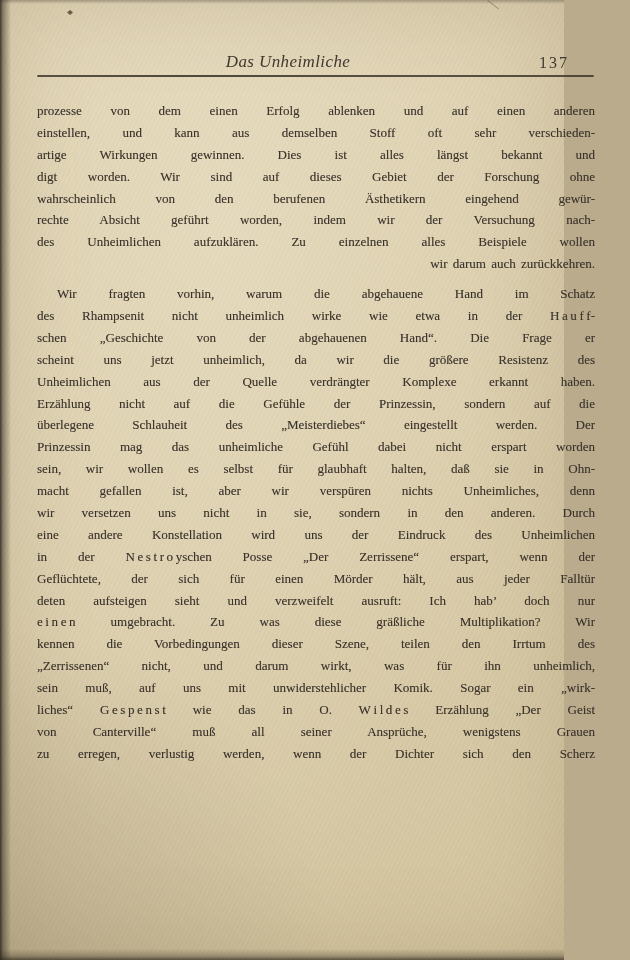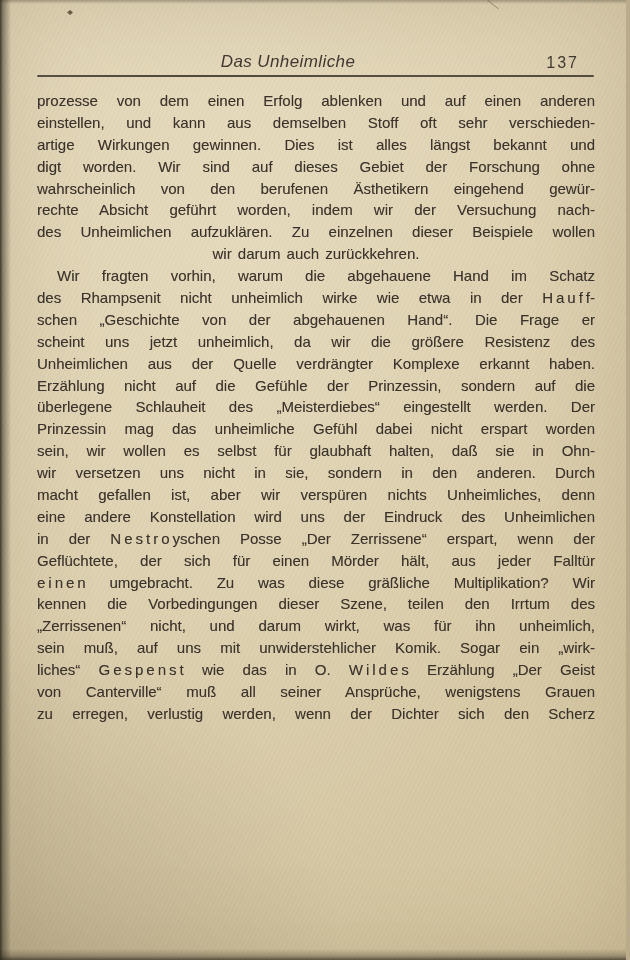--- a/index.html
+++ b/index.html
@@ -6,29 +6,29 @@
     margin: 0;
     padding: 0;
     width: 630px;
     height: 960px;
     overflow: hidden;
     background: #b9ab8c;
   }
 
   .page {
     position: relative;
-    width: 626px;
+    width: 564px;
     height: 960px;
     background:
       radial-gradient(ellipse at 40% 25%, rgba(255, 250, 230, 0.22), rgba(0,0,0,0) 65%),
       radial-gradient(circle at 0% 100%, rgba(70, 60, 42, 0.18), rgba(0,0,0,0) 30%),
       repeating-linear-gradient(115deg, rgba(255,255,255,0.025) 0 2px, rgba(96, 80, 52, 0.025) 2px 4px),
       linear-gradient(160deg, #e1d4b5 0%, #dccfae 45%, #d3c49e 100%);
     box-shadow: inset 0 0 90px rgba(118, 99, 66, 0.22);
-    font-family: Liberation Sans, sans-serif;
+    font-family: Liberation Serif, serif;
     color: #3b332b;
   }
 
   
   .edge-left {
     position: absolute; left: 0; top: 0; bottom: 0; width: 11px;
     background: linear-gradient(to right,
       rgba(44, 38, 28, 0.88) 0, rgba(44, 38, 28, 0.45) 3px, rgba(44, 38, 28, 0) 11px);
   }
   .edge-bottom {
@@ -60,54 +60,54 @@
   .head-title {
     position: absolute; left: 0; right: 0; top: 0;
     text-align: center;
     transform: translateX(-28px);
     font-style: italic;
     font-size: 17px;
     letter-spacing: 0.4px;
     color: #413930;
   }
   .head-number {
-    position: absolute; right: 16px; top: 2px;
+    position: absolute; right: 26px; top: 2px;
     font-size: 16px;
     letter-spacing: 2px;
     color: #413930;
   }
   .head-rule {
     position: absolute; top: 75px; left: 37px; width: 557px; height: 2px;
     background: linear-gradient(to right, #4a4136, #3f382d 30%, #4a4136 70%, #453d32);
     opacity: 0.9;
     border-radius: 1px;
   }
 
   
   .body-text {
-    position: absolute; top: 90px; left: 37px; width: 558px;
-    font-size: 15px;
+    position: absolute; top: 100px; left: 37px; width: 558px;
+    font-size: 13px;
     word-spacing: 2px;
     text-shadow: 0.2px 0.2px 0 rgba(59, 51, 43, 0.35);
   }
   .paragraph { margin: 0; }
   .line {
     height: 21.9px;
     line-height: 21.9px;
     text-align: justify;
     overflow: hidden;
   }
   .line::after {
     content: "";
     display: inline-block;
     width: 100%;
   }
-  .line.no-justify { text-align: center; }
+  .line.no-justify { text-align: right; }
   .line.no-justify::after { content: none; }
-  .line.indent { text-indent: 20px; }
+  .line.indent { text-indent: 20px; margin-top: 8px; }
 </style>
 </head>
 <body>
 
 <div class="page">
 
   <div class="edge-top"></div>
   <div class="edge-left"></div>
   <div class="edge-bottom"></div>
 
@@ -121,38 +121,39 @@
   <div class="head-rule"></div>
 
   <div class="body-text">
       <div class="paragraph">
         <div class="line">prozesse von dem einen Erfolg ablenken und auf einen anderen</div>
         <div class="line">einstellen, und kann aus demselben Stoff oft sehr verschieden-</div>
         <div class="line">artige Wirkungen gewinnen. Dies ist alles längst bekannt und</div>
         <div class="line">digt worden. Wir sind auf dieses Gebiet der Forschung ohne</div>
         <div class="line">wahrscheinlich von den berufenen Ästhetikern eingehend gewür-</div>
         <div class="line">rechte Absicht geführt worden, indem wir der Versuchung nach-</div>
-        <div class="line">des Unheimlichen aufzuklären. Zu einzelnen dieser Beispiele wollen</div>
+        <div class="line">des Unheimlichen aufzuklären. Zu einzelnen alles Beispiele wollen</div>
         <div class="line no-justify">wir darum auch zurückkehren.</div>
       </div>
       <div class="paragraph">
         <div class="line indent">Wir fragten vorhin, warum die abgehauene Hand im Schatz</div>
         <div class="line">des Rhampsenit nicht unheimlich wirke wie etwa in der H a u f f-</div>
         <div class="line">schen „Geschichte von der abgehauenen Hand“. Die Frage er</div>
         <div class="line">scheint uns jetzt unheimlich, da wir die größere Resistenz des</div>
         <div class="line">Unheimlichen aus der Quelle verdrängter Komplexe erkannt haben.</div>
         <div class="line">Erzählung nicht auf die Gefühle der Prinzessin, sondern auf die</div>
         <div class="line">überlegene Schlauheit des „Meisterdiebes“ eingestellt werden. Der</div>
         <div class="line">Prinzessin mag das unheimliche Gefühl dabei nicht erspart worden</div>
         <div class="line">sein, wir wollen es selbst für glaubhaft halten, daß sie in Ohn-</div>
+        <div class="line">macht gefallen ist, aber wir verspüren nichts Unheimliches, denn</div>
         <div class="line">wir versetzen uns nicht in sie, sondern in den anderen. Durch</div>
-        <div class="line">macht gefallen ist, aber wir verspüren nichts Unheimliches, denn</div>
         <div class="line">eine andere Konstellation wird uns der Eindruck des Unheimlichen</div>
         <div class="line">in der N e s t r o yschen Posse „Der Zerrissene“ erspart, wenn der</div>
         <div class="line">Geflüchtete, der sich für einen Mörder hält, aus jeder Falltür</div>
+        <div class="line">deten aufsteigen sieht und verzweifelt ausruft: Ich hab’ doch nur</div>
         <div class="line">e i n e n umgebracht. Zu was diese gräßliche Multiplikation? Wir</div>
         <div class="line">kennen die Vorbedingungen dieser Szene, teilen den Irrtum des</div>
         <div class="line">„Zerrissenen“ nicht, und darum wirkt, was für ihn unheimlich,</div>
         <div class="line">sein muß, auf uns mit unwiderstehlicher Komik. Sogar ein „wirk-</div>
         <div class="line">liches“ G e s p e n s t wie das in O. W i l d e s Erzählung „Der Geist</div>
         <div class="line">von Canterville“ muß all seiner Ansprüche, wenigstens Grauen</div>
         <div class="line">zu erregen, verlustig werden, wenn der Dichter sich den Scherz</div>
       </div>
     </div>
 

